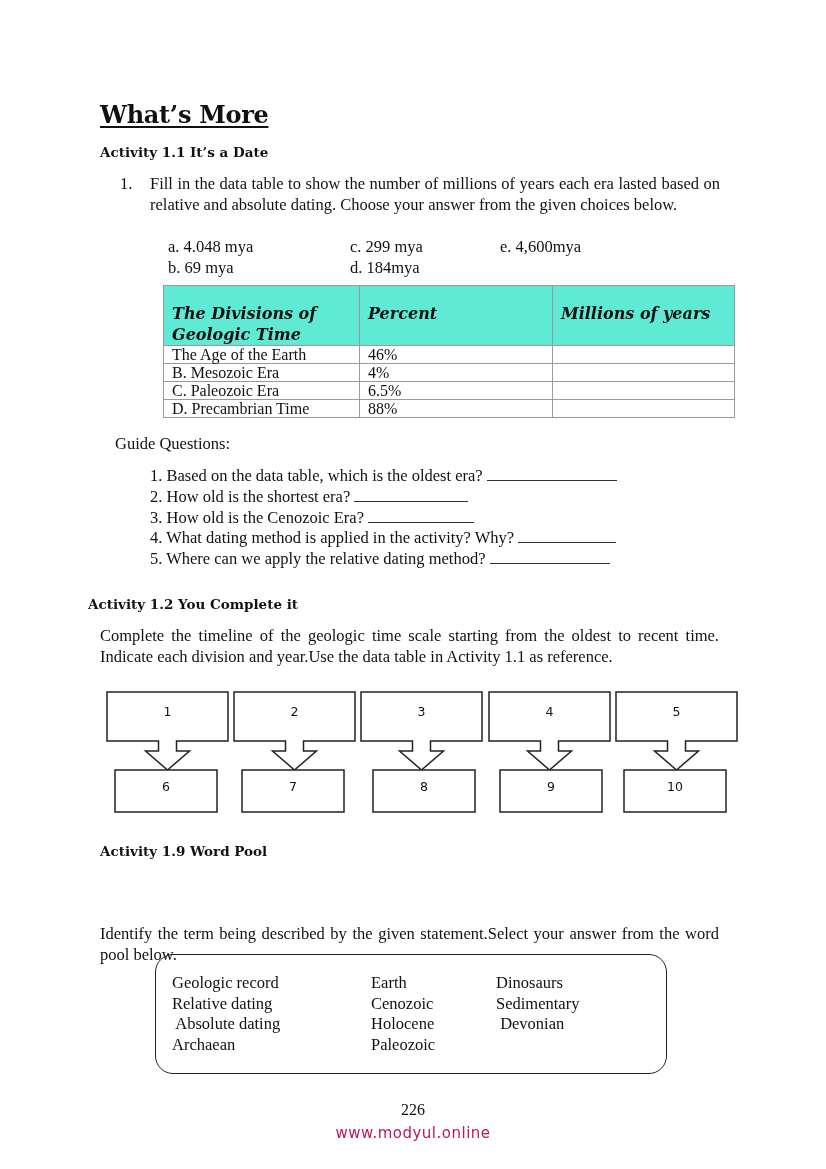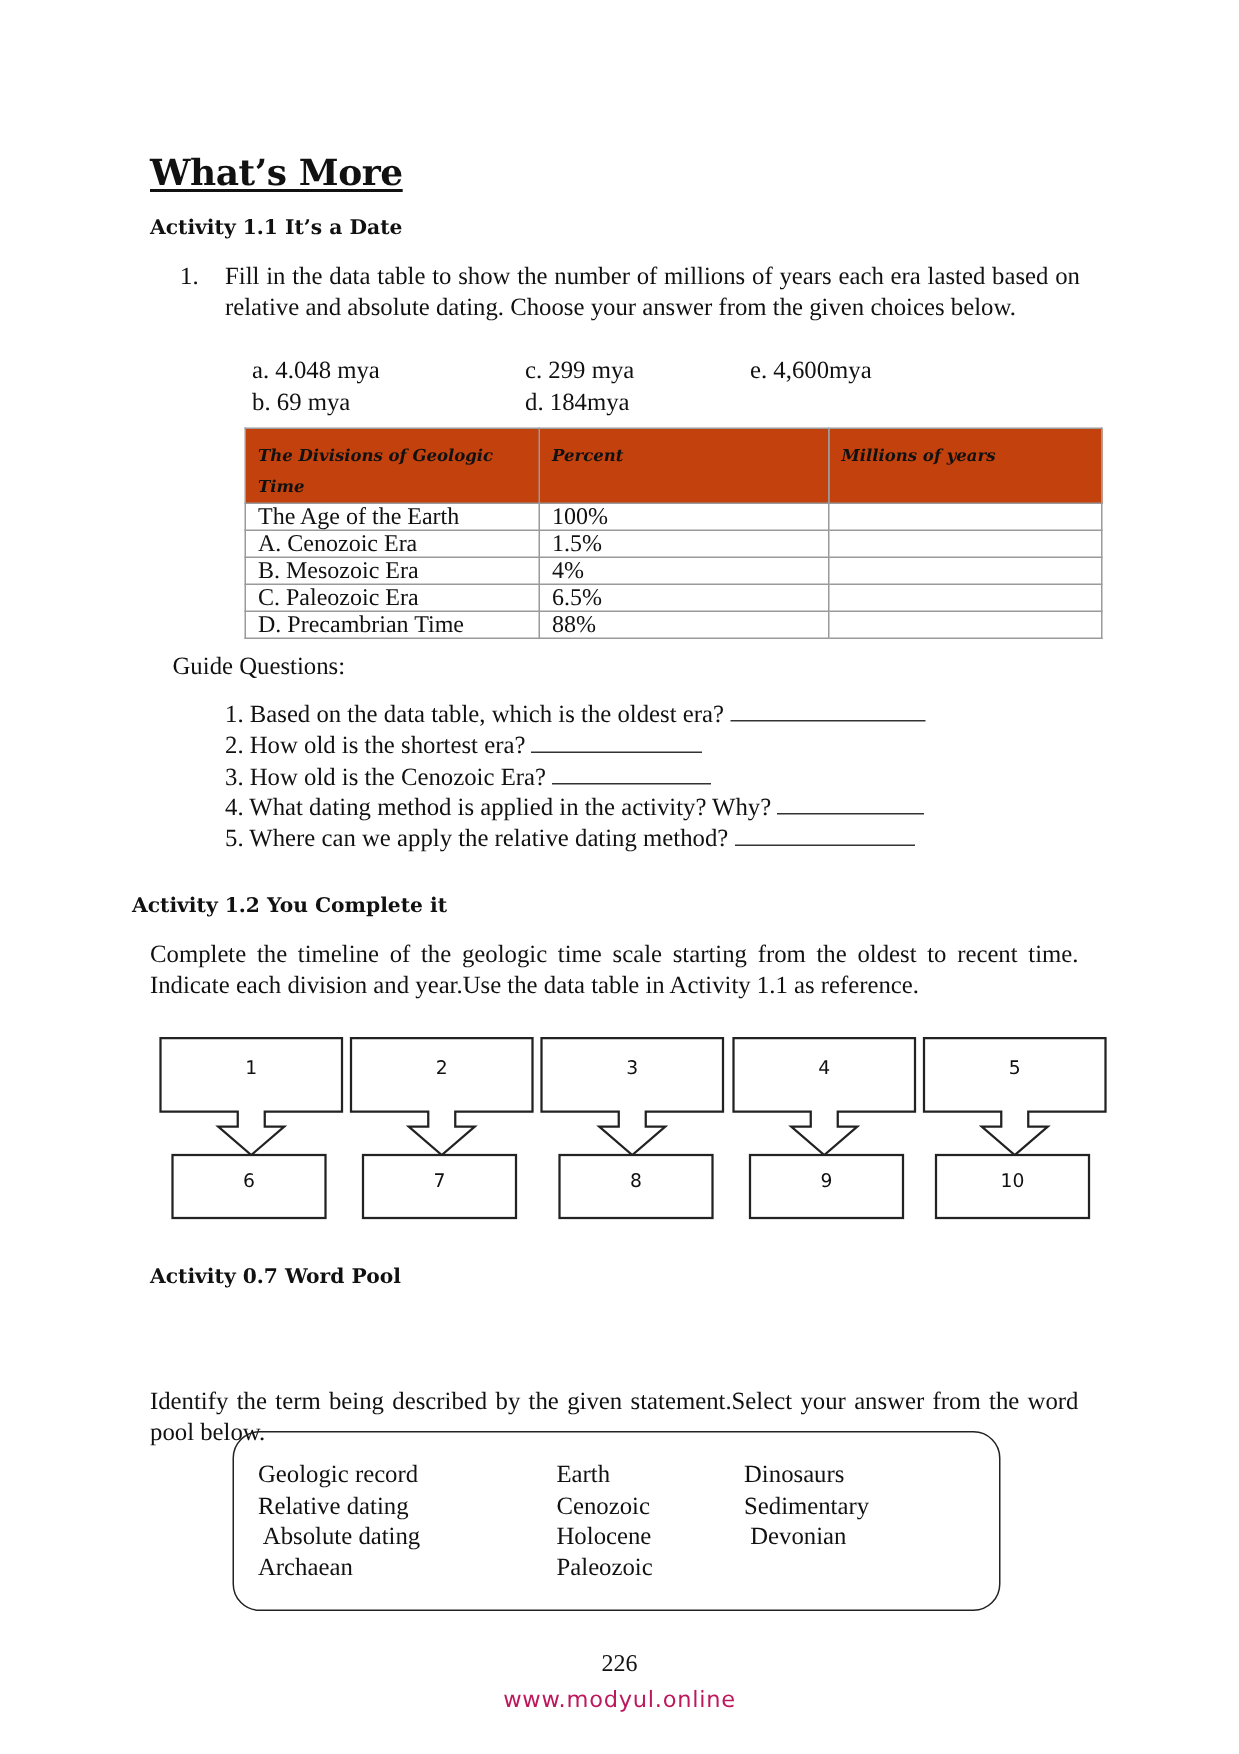--- a/index.html
+++ b/index.html
@@ -26,22 +26,22 @@
   .choice { font-family: "Liberation Serif", serif; font-size: 16.5px; }
   table.geo {
     position: absolute; left: 163px; top: 285px; width: 572px;
     border-collapse: collapse; font-family: "Liberation Serif", serif; font-size: 16px;
   }
   table.geo td, table.geo th {
     border: 1px solid #9a9a9a; padding: 0 8px; text-align: left; vertical-align: top;
     height: 17px; line-height: 17px;
   }
   table.geo th {
-    background: #c2410c; font-family: "DejaVu Serif", serif; font-style: italic;
-    font-weight: bold; font-size: 11px; line-height: 20.5px; height: 41px; padding-top: 8px;
+    background: #5eead4; font-family: "DejaVu Serif", serif; font-style: italic;
+    font-weight: bold; font-size: 16px; line-height: 20.5px; height: 41px; padding-top: 18px;
   }
   table.geo col.c1 { width: 196px; }
   table.geo col.c2 { width: 193px; }
   .guide { left: 115px; top: 434px; font-family: Liberation Serif, serif; }
   .gq { left: 150px; }
   .blank { display: inline-block; border-bottom: 1px solid #333; height: 14px; vertical-align: baseline; }
   .tl-svg { position: absolute; left: 0; top: 0; }
   .pool {
     position: absolute; left: 155px; top: 954px; width: 510px; height: 118px;
     border: 1.5px solid #222; border-radius: 18px;
@@ -75,26 +75,21 @@
       <col>
     </colgroup>
   <tbody>
       <tr>
     <th>The Divisions of Geologic Time</th>
     <th>Percent</th>
     <th>Millions of years</th>
   </tr>
   <tr>
     <td>The Age of the Earth</td>
-    <td>100%</td>
-    <td></td>
-  </tr>
-  <tr>
-    <td>A. Cenozoic Era</td>
-    <td>1.5%</td>
+    <td>46%</td>
     <td></td>
   </tr>
   <tr>
     <td>B. Mesozoic Era</td>
     <td>4%</td>
     <td></td>
   </tr>
   <tr>
     <td>C. Paleozoic Era</td>
     <td>6.5%</td>
@@ -152,21 +147,21 @@
       <text x="293" y="791" text-anchor="middle" font-family="&quot;DejaVu Sans&quot;, sans-serif" font-size="12.5" fill="#111">7</text>
       <rect x="373" y="770" width="102" height="42" fill="#fff" stroke="#222" stroke-width="1.5"></rect>
       <text x="424" y="791" text-anchor="middle" font-family="&quot;DejaVu Sans&quot;, sans-serif" font-size="12.5" fill="#111">8</text>
       <rect x="500" y="770" width="102" height="42" fill="#fff" stroke="#222" stroke-width="1.5"></rect>
       <text x="551" y="791" text-anchor="middle" font-family="&quot;DejaVu Sans&quot;, sans-serif" font-size="12.5" fill="#111">9</text>
       <rect x="624" y="770" width="102" height="42" fill="#fff" stroke="#222" stroke-width="1.5"></rect>
       <text x="675" y="791" text-anchor="middle" font-family="&quot;DejaVu Sans&quot;, sans-serif" font-size="12.5" fill="#111">10</text>
     </svg>
 </div>
 
-<div class="abs h-act" style="left:100px; top:843px;">Activity 0.7 Word Pool</div>
+<div class="abs h-act" style="left:100px; top:843px;">Activity 1.9 Word Pool</div>
 <div class="abs p" style="left:100px; top:893px; width:619px; text-align:justify;margin-top:31px;">Identify the term being described by the given statement.Select your answer from the word pool below.</div>
 
 <div class="pool">
   <div class="pool-word" style="left:16px; top:18px;">Geologic record</div>
   <div class="pool-word" style="left:16px; top:39px;">Relative dating</div>
   <div class="pool-word" style="left:16px; top:59px; white-space:pre;"> Absolute dating</div>
   <div class="pool-word" style="left:16px; top:80px;">Archaean</div>
 
   <div class="pool-word" style="left:215px; top:18px;">Earth</div>
   <div class="pool-word" style="left:215px; top:39px;">Cenozoic</div>

